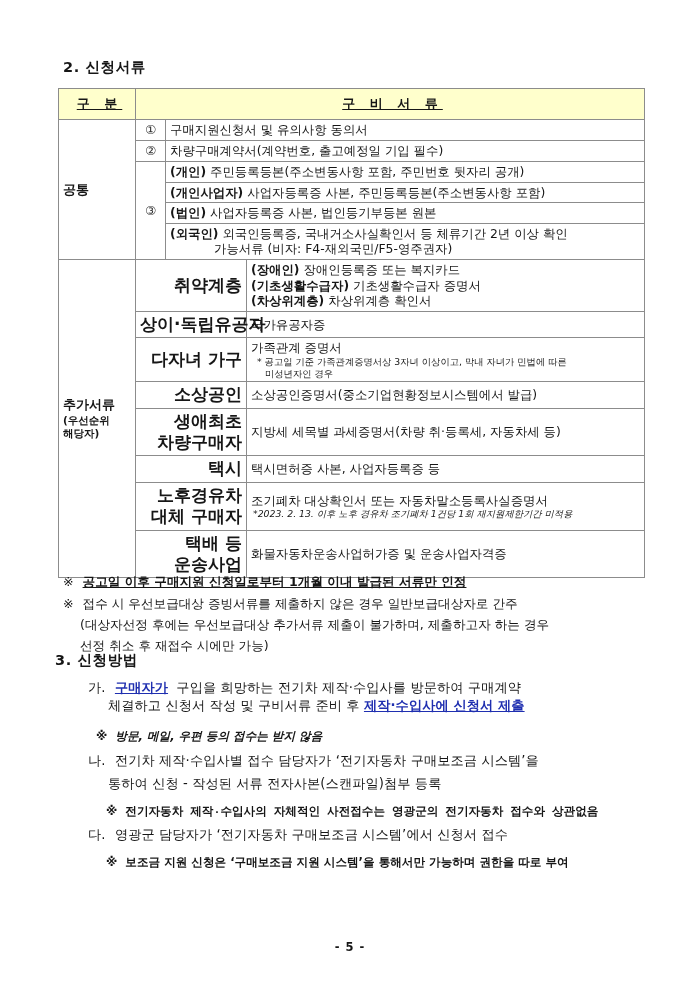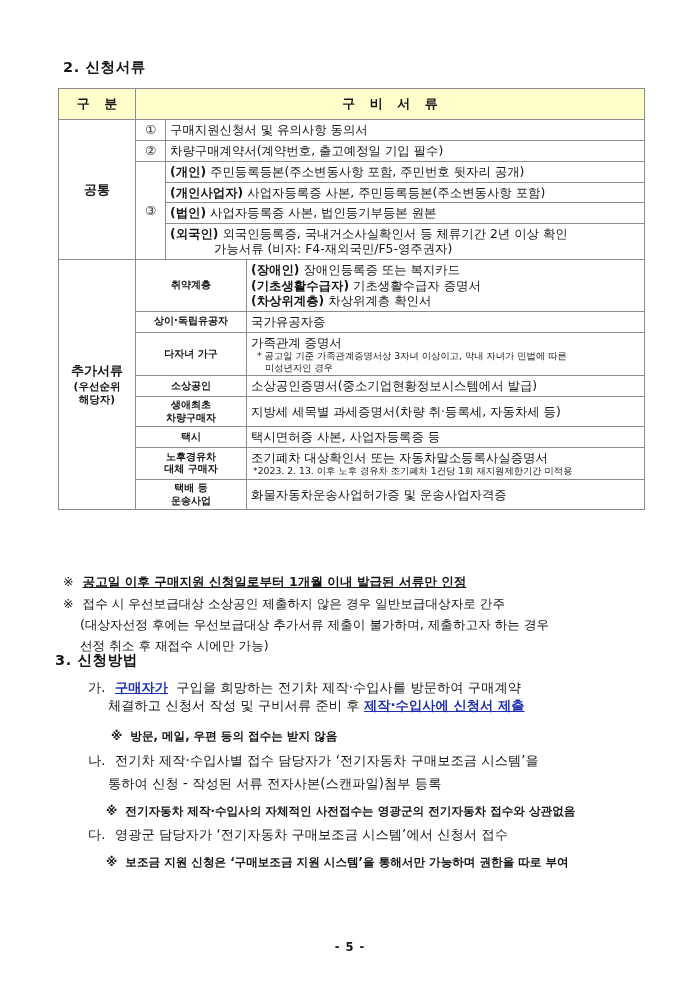--- a/index.html
+++ b/index.html
@@ -53,41 +53,41 @@
   }
   .doc-table th {
     background: #ffffcc;
     font-weight: bold;
     text-align: center;
     letter-spacing: 5px;
     padding-top: 7px;
     padding-bottom: 7px;
     font-size: 13px;
   }
-  .doc-table th span { padding-left: 5px; }
+  .doc-table th span { padding-left: 5px; text-decoration: underline; }
   .cat-cell {
-    text-align: center;
+    text-align: left;
     font-weight: bold;
     font-size: 13px;
     line-height: 1.45;
   }
   .cat-cell .sub {
     display: block;
     font-size: 10.5px;
     font-weight: bold;
   }
   .num-cell {
     text-align: center;
     font-size: 12.5px;
     color: #333;
   }
   .sub-head {
-    text-align: center;
-    font-weight: bold;
-    font-size: 10px;
+    text-align: right;
+    font-weight: bold;
+    font-size: 17px;
     line-height: 1.2;
     white-space: nowrap;
   }
   .doc-cell {
     text-align: left;
     font-size: 12.4px;
     padding-left: 6px;
   }
   .doc-cell b { font-weight: bold; }
   .multi { line-height: 1.3; }
@@ -96,20 +96,21 @@
     font-size: 9.3px;
     line-height: 1.25;
     display: block;
     padding-left: 6px;
   }
   .note-small2 {
     font-size: 9.3px;
     line-height: 1.25;
     display: block;
     padding-left: 2px;
+    font-style: italic;
   }
 
   
   .note-line {
     position: absolute;
     font-size: 12.6px;
     line-height: 1.0;
     white-space: nowrap;
   }
   .u-bold { font-weight: bold; text-decoration: underline; }
@@ -269,56 +270,56 @@
       </tr>
     </tbody>
   </table>
 
   <div class="note-line" style="left:63px; top:576px;">
     <span>※</span>
     <span class="u-bold" style="margin-left:5px;">공고일 이후 구매지원 신청일로부터 1개월 이내 발급된 서류만 인정</span>
   </div>
   <div class="note-line" style="left:63px; top:598px;">
     <span>※</span>
-    <span style="margin-left:5px;">접수 시 우선보급대상 소상공인 제출하지 않은 경우 일반보급대상자로 간주</span>
+    <span style="margin-left:5px;">접수 시 우선보급대상 증빙서류를 제출하지 않은 경우 일반보급대상자로 간주</span>
   </div>
   <div class="note-line" style="left:80px; top:619px;">
     <span>(대상자선정 후에는 우선보급대상 추가서류 제출이 불가하며, 제출하고자 하는 경우</span>
   </div>
   <div class="note-line" style="left:80px; top:640px;">
     <span>선정 취소 후 재접수 시에만 가능)</span>
   </div>
 
   <div class="sec-head" id="sec3-head">3. 신청방법</div>
 
   <div class="body-line" style="left:88px; top:679px;">
     <span>가.</span>
     <span class="blue-u" style="margin-left:5px;">구매자가</span>
     <span style="margin-left:4px;">구입을  희망하는  전기차  제작·수입사를  방문하여  구매계약</span>
   </div>
   <div class="body-line" style="left:108px; top:697px;">
     <span>체결하고 신청서 작성 및 구비서류 준비 후 </span><span class="blue-b bold-u">제작·수입사에 신청서 제출</span>
   </div>
 
-  <div class="sm-note sm-note-b" style="left:111px; top:729px;">
+  <div class="sm-note sm-note-b" style="left:96px; top:729px;font-style:italic;">
     <span>※</span>
     <span style="margin-left:4px;">방문, 메일, 우편 등의 접수는 받지 않음</span>
   </div>
 
   <div class="body-line" style="left:108px; top:775px;">
     <span>통하여 신청 - 작성된 서류 전자사본(스캔파일)첨부 등록</span>
   </div>
   <div class="body-line" style="left:88px; top:752px;">
     <span>나.</span>
     <span style="margin-left:5px;">전기차 제작·수입사별 접수 담당자가 ‘전기자동차 구매보조금 시스템’을</span>
   </div>
 
   <div class="sm-note sm-note-b" style="left:106px; top:804px;">
     <span>※</span>
-    <span style="margin-left:4px;">전기자동차 제작·수입사의 자체적인 사전접수는 영광군의 전기자동차 접수와 상관없음</span>
+    <span style="margin-left:4px;font-family:Liberation Mono, monospace;">전기자동차 제작·수입사의 자체적인 사전접수는 영광군의 전기자동차 접수와 상관없음</span>
   </div>
 
   <div class="body-line" style="left:88px; top:826px;">
     <span>다.</span>
     <span style="margin-left:5px;">영광군 담당자가 ‘전기자동차 구매보조금 시스템’에서 신청서 접수</span>
   </div>
 
   <div class="sm-note sm-note-b" style="left:106px; top:855px;">
     <span>※</span>
     <span style="margin-left:4px;">보조금 지원 신청은 ‘구매보조금 지원 시스템’을 통해서만 가능하며 권한을 따로 부여</span>

